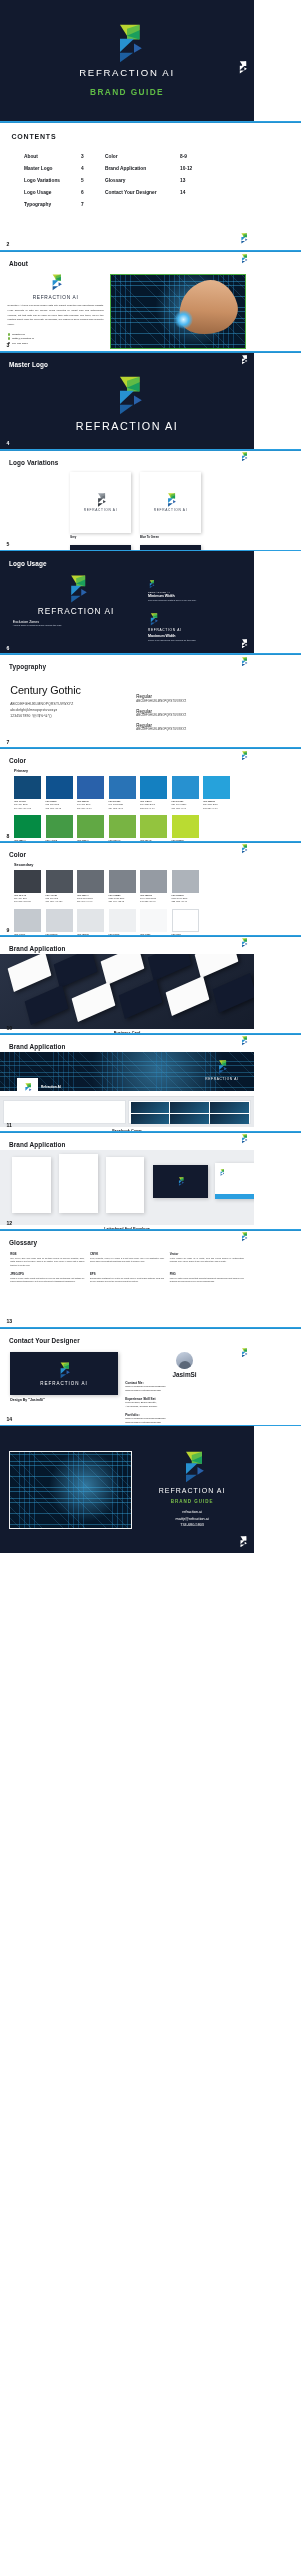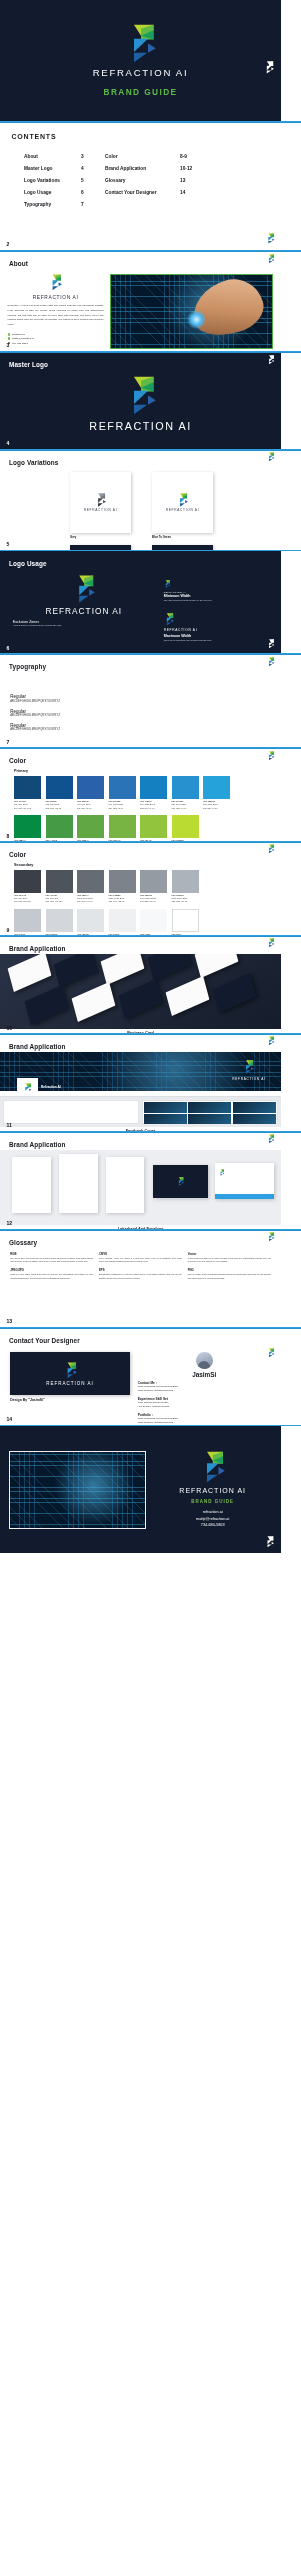--- a/index.html
+++ b/index.html
@@ -1,21 +1,21 @@
 <!DOCTYPE html>
 <html style="font-size:10.2px"><head>
 <meta charset="utf-8">
 <style>
   * { margin:0; padding:0; box-sizing:border-box; }
   body {
     width:302px; background:#ffffff;
     font-family:"Liberation Sans", sans-serif;
     -webkit-font-smoothing:antialiased;
   }
-  .page { position:relative; width:281px; overflow:hidden; }
+  .page { position:relative; width:254px; overflow:hidden; }
   .dark { background:#121a2e; color:#ffffff; }
   .light { background:#ffffff; color:#1a1a1a; }
   .rule { height:1.9px; background:linear-gradient(to bottom,#2b9fe0 0%,#2b9fe0 60%,#1d7ab5 100%); }
 
   
   .mark { display:inline-block; line-height:0; }
 
   
   .wm { position:absolute; right:6.4px; line-height:0; }
 
@@ -426,20 +426,28 @@
       </svg></span>
   <span class="pgnum d">6</span>
 </div>
 <div class="rule"></div>
 
 <div class="page light" style="height:92px;">
   <div style="padding:5.1px 0 0 9px;">
     <span class="sect-title l">Typography</span>
   </div>
   <div class="typo">
+    <div class="typo-l">
+      <div class="typo-name">Century Gothic</div>
+      <div class="typo-set">
+        <div>ABCDEFGHIJKLMNOPQRSTUVWXYZ</div>
+        <div>abcdefghijklmnopqrstuvwxyz</div>
+        <div>1234567890 !@#$%^&amp;*()</div>
+      </div>
+    </div>
     <div class="typo-r">
       <div class="wt">
         <h5>Regular</h5>
         <p>ABCDEFGHIJKLMNOPQRSTUVWXYZ</p>
       </div>
       <div class="wt">
         <h5>Regular</h5>
         <p>ABCDEFGHIJKLMNOPQRSTUVWXYZ</p>
       </div>
       <div class="wt">

